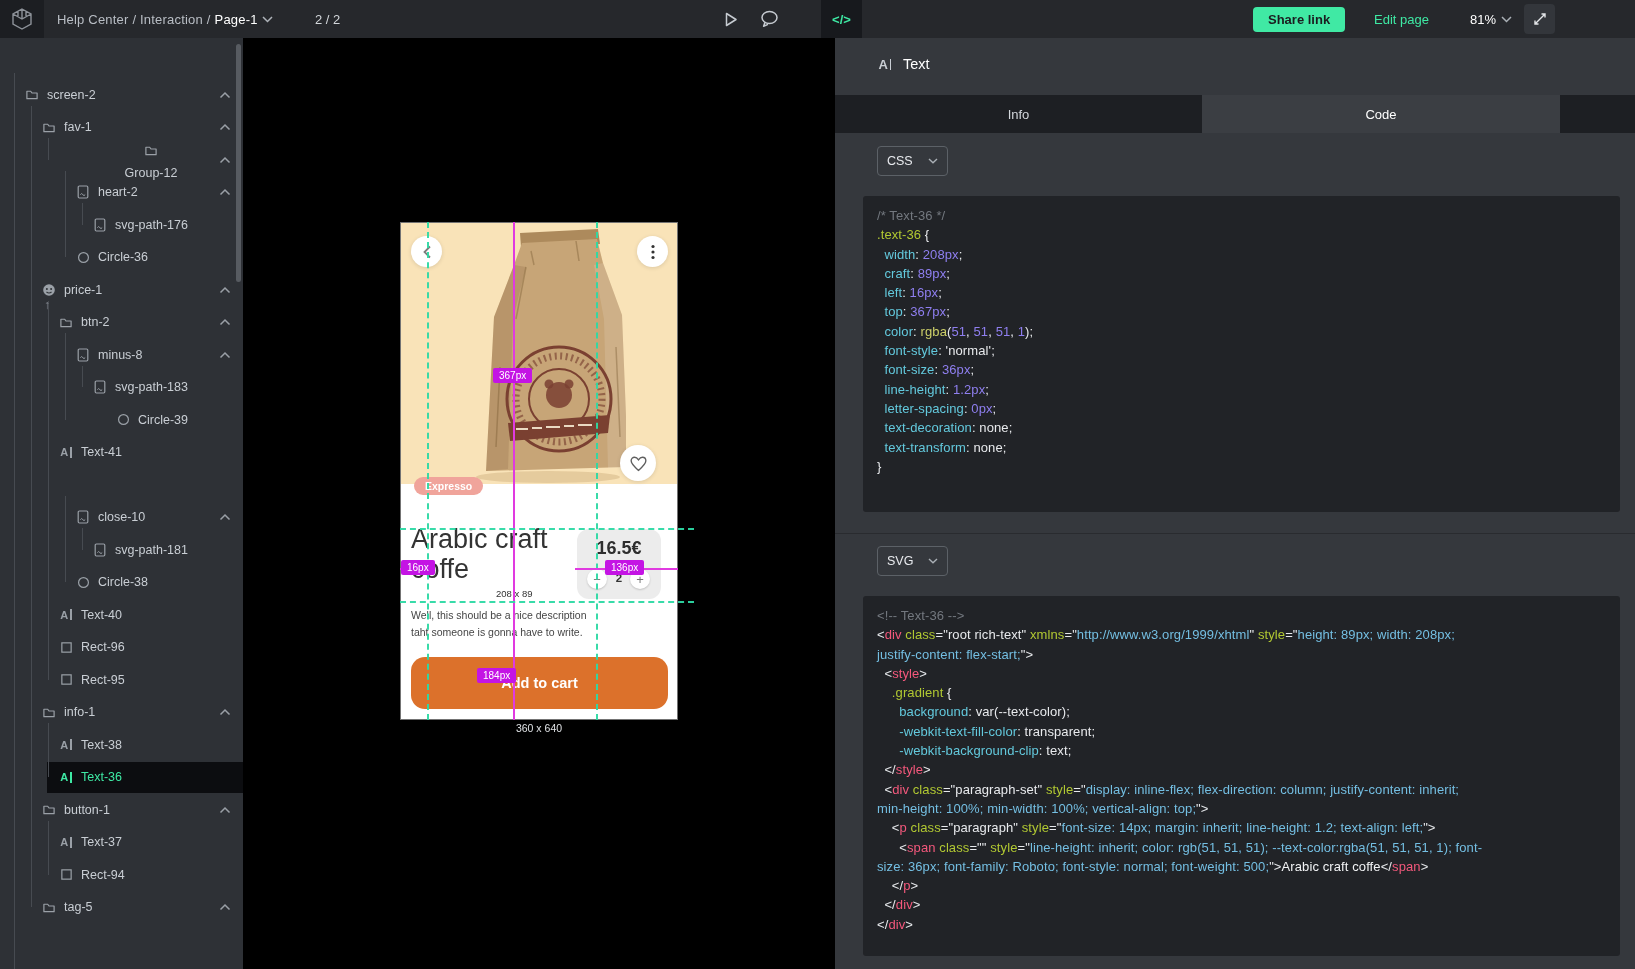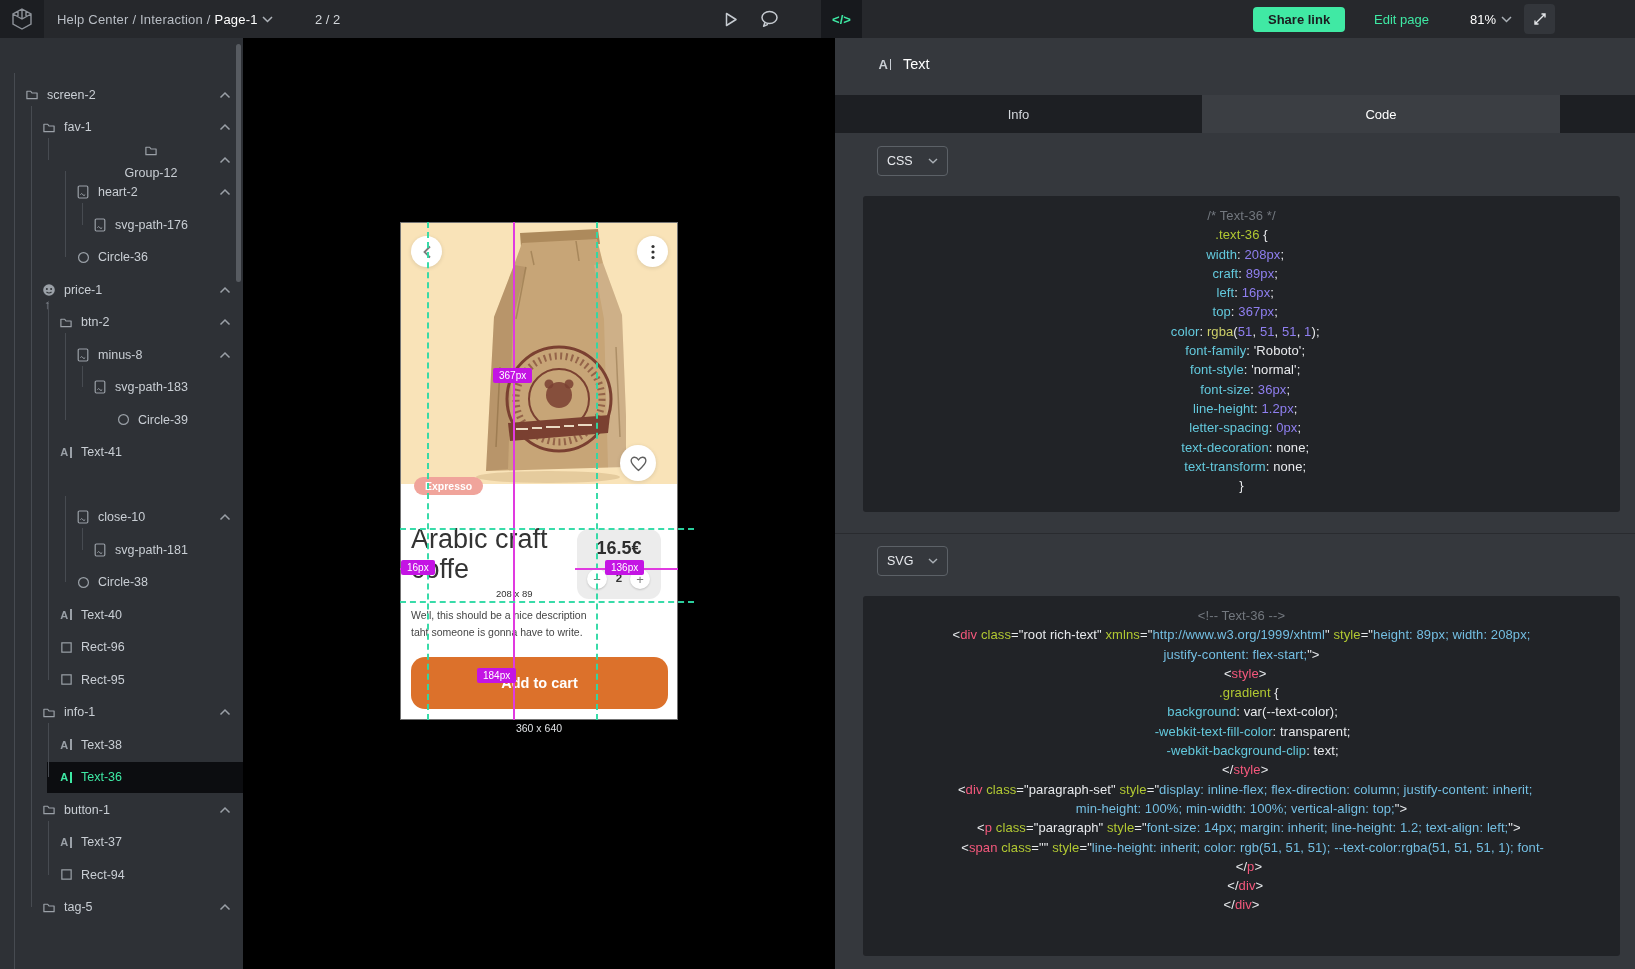--- a/index.html
+++ b/index.html
@@ -88,21 +88,21 @@
   .panel { position:absolute; left:835px; top:38px; width:800px; height:931px; background:#35383d; z-index:20; }
   .panel-header { position:absolute; left:42px; top:18px; display:flex; align-items:center; gap:10px; color:#fff; font-size:14.5px; }
   .panel-header .ticon { width:16px; height:16px; color:#c9ced4; font-size:13px; }
   .tabbar { position:absolute; left:0; top:57px; width:800px; height:38px; background:#1d1f23; display:flex; }
   .tab { height:38px; display:flex; align-items:center; justify-content:center; font-size:13px; color:#d3d7dc; }
   .tab.active { background:#3b3e43; color:#fff; }
   .dd { position:absolute; width:71px; height:30px; border:1px solid #5c6167; border-radius:4px;
     display:flex; align-items:center; justify-content:space-between; padding:0 9px; color:#e8eaee; font-size:12.5px; }
   .codeblock { position:absolute; left:28px; width:757px; background:#212327; border-radius:3px;
     padding:12px 14px; font-size:13px; }
-  .cline { height:19.3px; white-space:pre; letter-spacing:.1px;text-align:center; }
+  .cline { height:19.3px; white-space:pre; letter-spacing:.1px; }
   .tk-cm { color:#73787f; } .tk-sel { color:#b1c832; } .tk-pr { color:#63c9dd; }
   .tk-num { color:#8f7ff0; } .tk-pun { color:#e8eaed; } .tk-str { color:#e8eaed; }
   .tk-fn { color:#cdd069; } .tk-tag { color:#f4587c; } .tk-attr { color:#b1c832; }
   .tk-sv { color:#74bfe3; } .tk-txt { color:#f2f3f5; }
   .section-divider { position:absolute; left:0; top:495px; width:800px; height:1px; background:#292b2f; }
 </style>
 </head>
 <body>
 
 <div id="stage">
@@ -490,21 +490,20 @@
       </svg>
     </div>
     <div class="codeblock" style="top:158px;height:316px" id="css-code">
         <div class="cline"><span class="tk-cm">/* Text-36 */</span></div>
         <div class="cline"><span class="tk-sel">.text-36</span><span class="tk-pun"> {</span></div>
         <div class="cline"><span class="tk-pr">  width</span><span class="tk-pun">: </span><span class="tk-num">208px</span><span class="tk-pun">;</span></div>
         <div class="cline"><span class="tk-pr">  craft</span><span class="tk-pun">: </span><span class="tk-num">89px</span><span class="tk-pun">;</span></div>
         <div class="cline"><span class="tk-pr">  left</span><span class="tk-pun">: </span><span class="tk-num">16px</span><span class="tk-pun">;</span></div>
         <div class="cline"><span class="tk-pr">  top</span><span class="tk-pun">: </span><span class="tk-num">367px</span><span class="tk-pun">;</span></div>
         <div class="cline"><span class="tk-pr">  color</span><span class="tk-pun">: </span><span class="tk-fn">rgba</span><span class="tk-pun">(</span><span class="tk-num">51</span><span class="tk-pun">, </span><span class="tk-num">51</span><span class="tk-pun">, </span><span class="tk-num">51</span><span class="tk-pun">, </span><span class="tk-num">1</span><span class="tk-pun">);</span></div>
-        <div class="cline"><span class="tk-pr">  font-family</span><span class="tk-pun">: </span><span class="tk-str">'Roboto'</span><span class="tk-pun">;</span></div>
         <div class="cline"><span class="tk-pr">  font-style</span><span class="tk-pun">: </span><span class="tk-str">'normal'</span><span class="tk-pun">;</span></div>
         <div class="cline"><span class="tk-pr">  font-size</span><span class="tk-pun">: </span><span class="tk-num">36px</span><span class="tk-pun">;</span></div>
         <div class="cline"><span class="tk-pr">  line-height</span><span class="tk-pun">: </span><span class="tk-num">1.2px</span><span class="tk-pun">;</span></div>
         <div class="cline"><span class="tk-pr">  letter-spacing</span><span class="tk-pun">: </span><span class="tk-num">0px</span><span class="tk-pun">;</span></div>
         <div class="cline"><span class="tk-pr">  text-decoration</span><span class="tk-pun">: </span><span class="tk-str">none</span><span class="tk-pun">;</span></div>
         <div class="cline"><span class="tk-pr">  text-transform</span><span class="tk-pun">: </span><span class="tk-str">none</span><span class="tk-pun">;</span></div>
         <div class="cline"><span class="tk-pun">}</span></div>
       </div>
 
     <div class="section-divider"></div>
@@ -522,19 +521,20 @@
         <div class="cline"><span class="tk-pun">  &lt;</span><span class="tk-tag">style</span><span class="tk-pun">&gt;</span></div>
         <div class="cline"><span class="tk-sel">    .gradient</span><span class="tk-pun"> {</span></div>
         <div class="cline"><span class="tk-pr">      background</span><span class="tk-pun">: var(--text-color);</span></div>
         <div class="cline"><span class="tk-pr">      -webkit-text-fill-color</span><span class="tk-pun">: transparent;</span></div>
         <div class="cline"><span class="tk-pr">      -webkit-background-clip</span><span class="tk-pun">: text;</span></div>
         <div class="cline"><span class="tk-pun">  &lt;/</span><span class="tk-tag">style</span><span class="tk-pun">&gt;</span></div>
         <div class="cline"><span class="tk-pun">  &lt;</span><span class="tk-tag">div</span><span class="tk-pun"> </span><span class="tk-attr">class</span><span class="tk-pun">="</span><span class="tk-str">paragraph-set</span><span class="tk-pun">" </span><span class="tk-attr">style</span><span class="tk-pun">="</span><span class="tk-sv">display: inline-flex; flex-direction: column; justify-content: inherit;</span></div>
         <div class="cline"><span class="tk-sv">min-height: 100%; min-width: 100%; vertical-align: top;</span><span class="tk-pun">"&gt;</span></div>
         <div class="cline"><span class="tk-pun">    &lt;</span><span class="tk-tag">p</span><span class="tk-pun"> </span><span class="tk-attr">class</span><span class="tk-pun">="</span><span class="tk-str">paragraph</span><span class="tk-pun">" </span><span class="tk-attr">style</span><span class="tk-pun">="</span><span class="tk-sv">font-size: 14px; margin: inherit; line-height: 1.2; text-align: left;</span><span class="tk-pun">"&gt;</span></div>
         <div class="cline"><span class="tk-pun">      &lt;</span><span class="tk-tag">span</span><span class="tk-pun"> </span><span class="tk-attr">class</span><span class="tk-pun">="" </span><span class="tk-attr">style</span><span class="tk-pun">="</span><span class="tk-sv">line-height: inherit; color: rgb(51, 51, 51); --text-color:rgba(51, 51, 51, 1); font-</span></div>
+        <div class="cline"><span class="tk-sv">size: 36px; font-family: Roboto; font-style: normal; font-weight: 500;</span><span class="tk-pun">"&gt;</span><span class="tk-txt">Arabic craft coffe</span><span class="tk-pun">&lt;/</span><span class="tk-tag">span</span><span class="tk-pun">&gt;</span></div>
         <div class="cline"><span class="tk-pun">    &lt;/</span><span class="tk-tag">p</span><span class="tk-pun">&gt;</span></div>
         <div class="cline"><span class="tk-pun">  &lt;/</span><span class="tk-tag">div</span><span class="tk-pun">&gt;</span></div>
         <div class="cline"><span class="tk-pun">&lt;/</span><span class="tk-tag">div</span><span class="tk-pun">&gt;</span></div>
       </div>
   </div>
 
 </div>
 
 </body></html>

